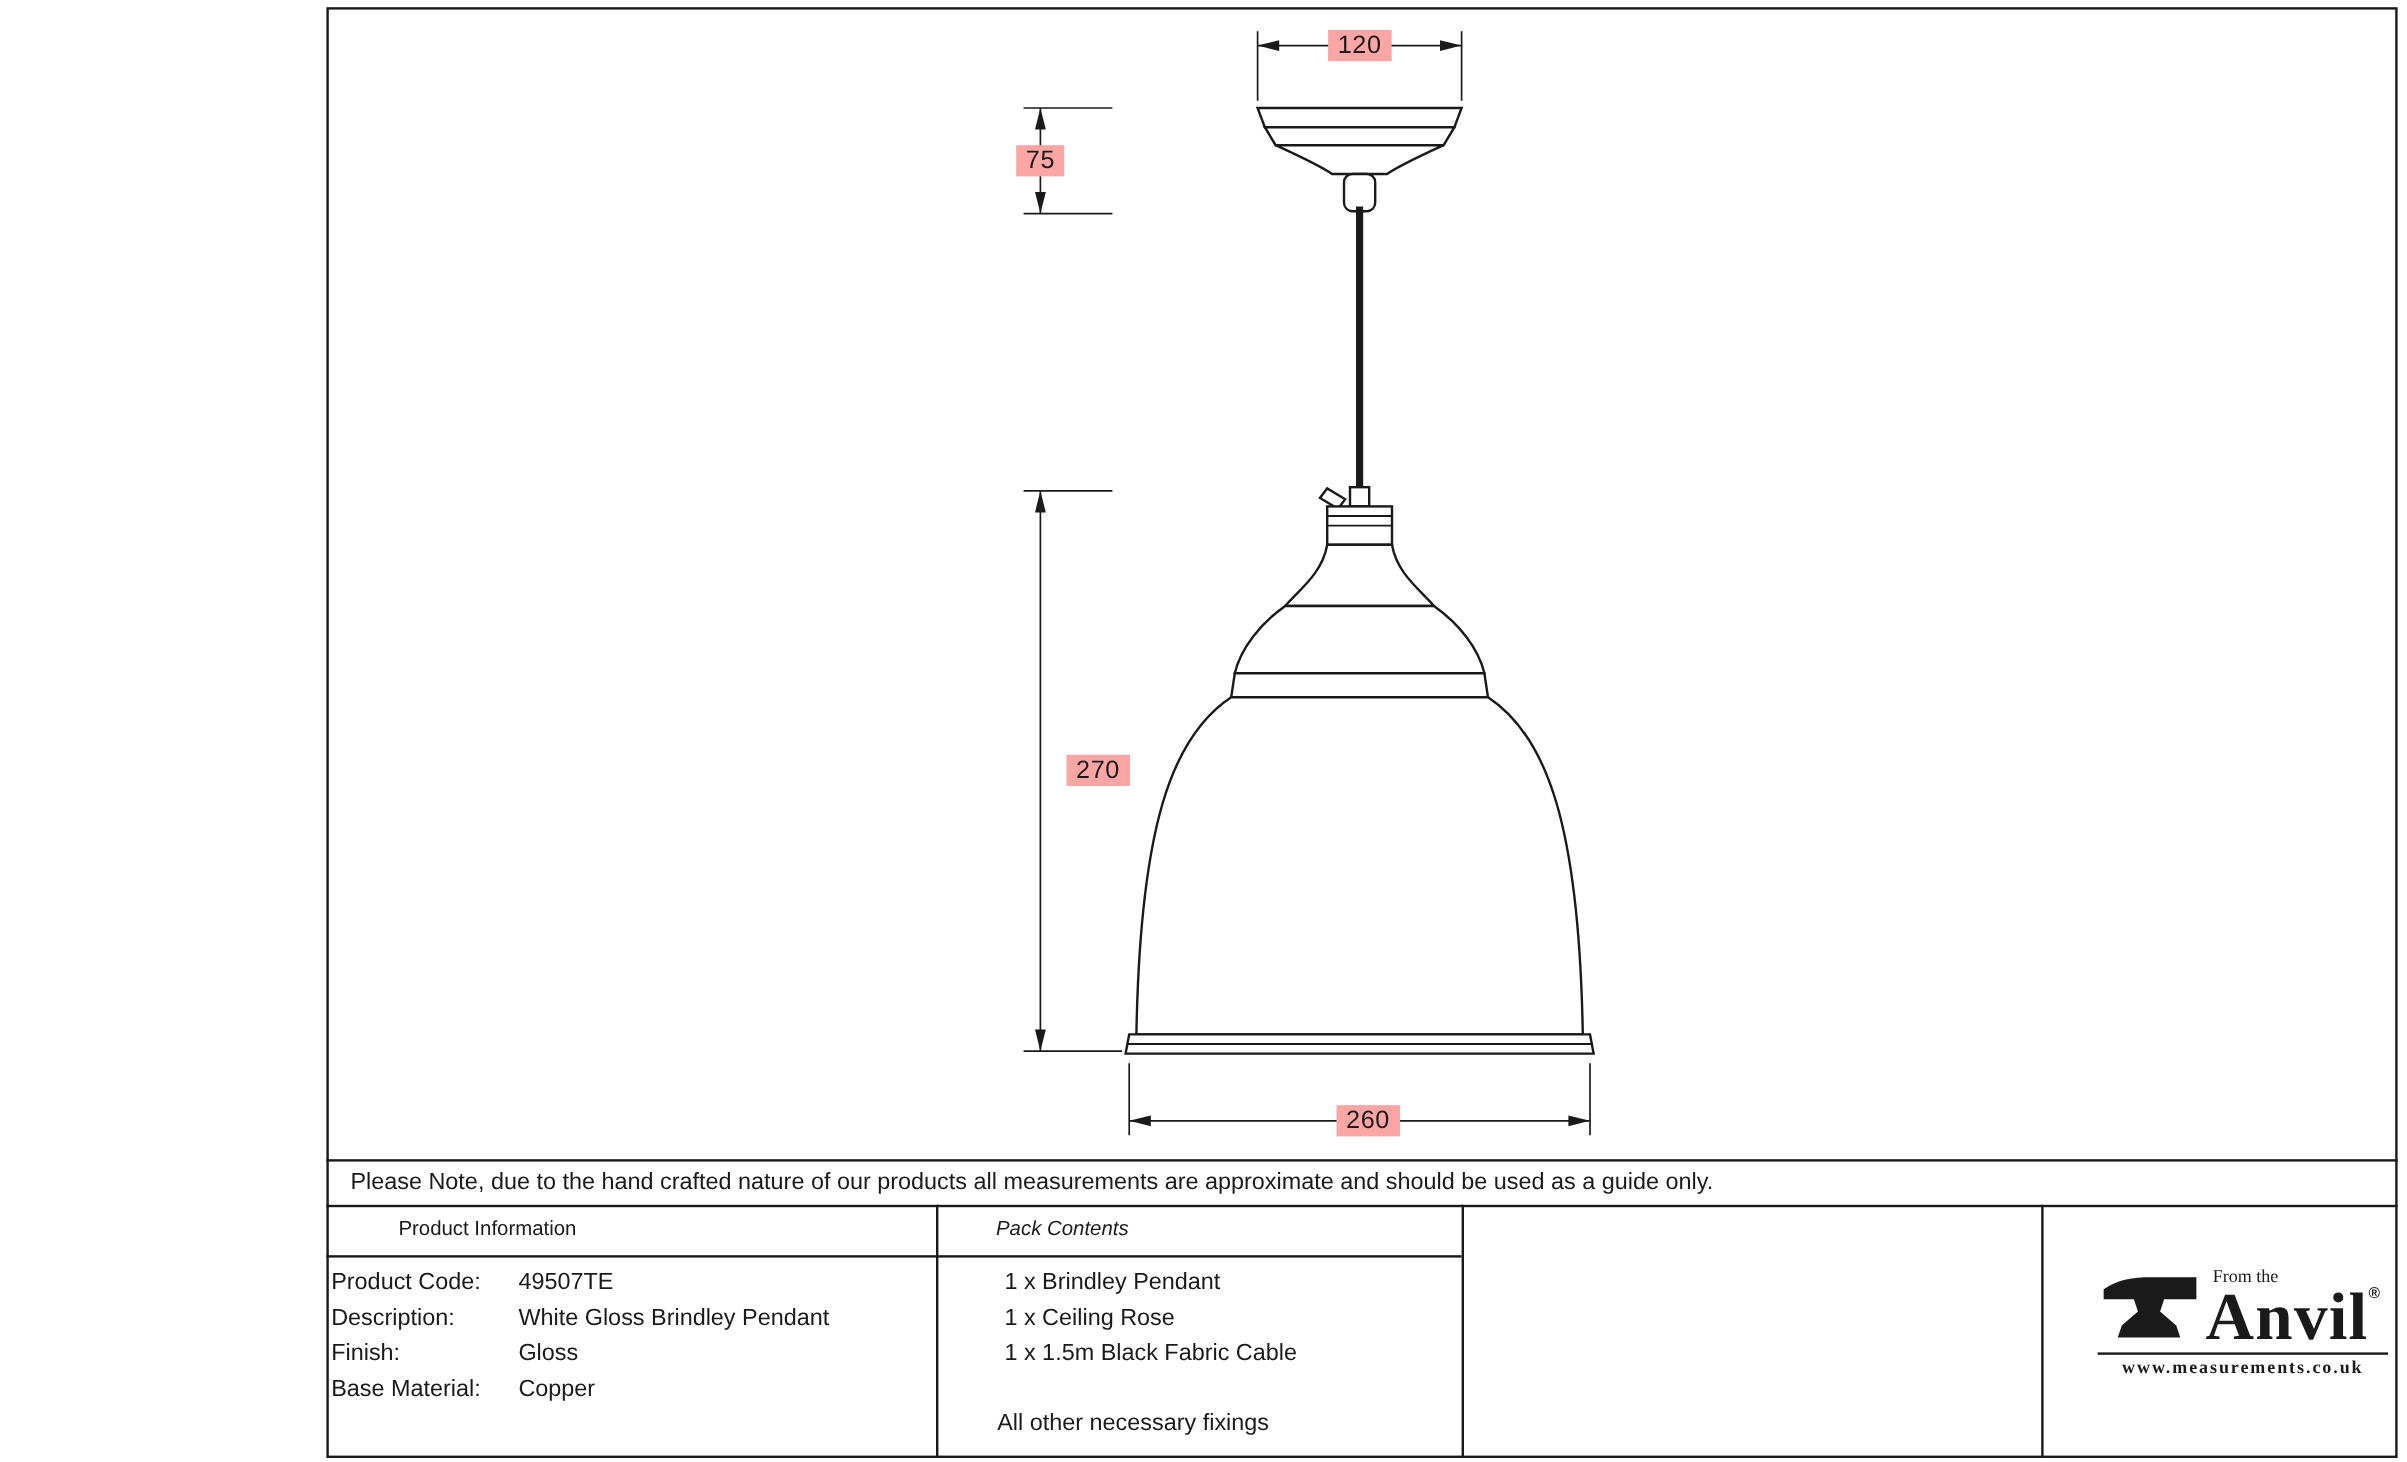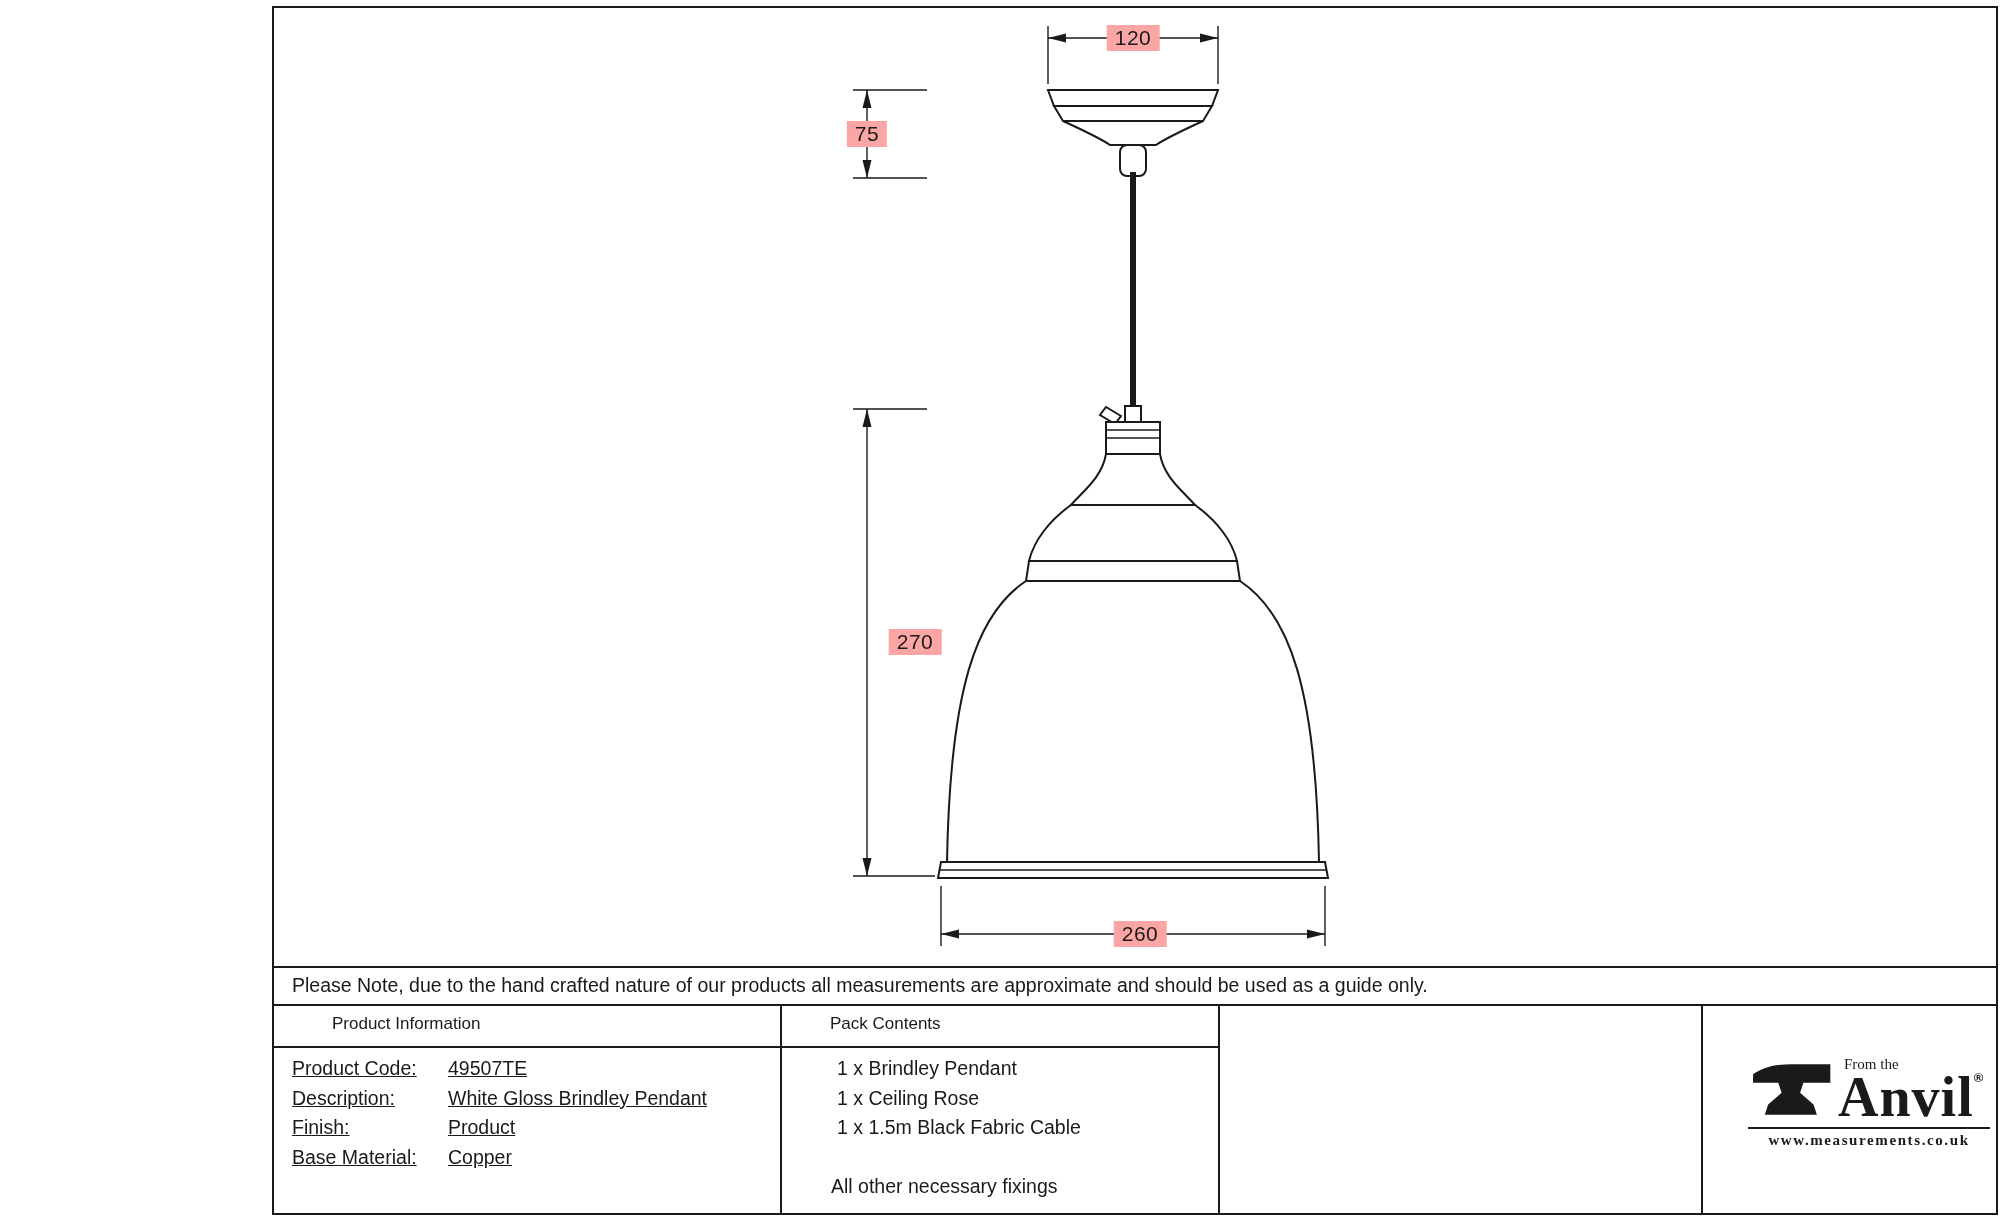--- a/index.html
+++ b/index.html
@@ -49,23 +49,23 @@
     font-size: 19.5px;
   }
   .col-header {
     position: absolute;
     top: 1004px; height: 39px;
     display: flex; align-items: center;
     font-size: 17px;
     margin-left: 40px;
   }
   .col-header.info { left: 292px; }
-  .col-header.pack { left: 790px; }
-
-  .info-rows { position: absolute; left: 292px; top: 1054px; width: 470px; text-decoration: underline; }
+  .col-header.pack { left: 790px; font-style: italic; }
+
+  .info-rows { position: absolute; left: 276px; top: 1054px; width: 470px; }
   .info-row  { display: flex; height: 29.5px; align-items: center; font-size: 19.5px; }
   .info-label { width: 156px; flex: 0 0 156px; }
 
   .pack-rows { position: absolute; left: 790px; top: 1054px; width: 410px; margin-left: 47px; }
   .pack-row  { display: flex; height: 29.5px; align-items: center; font-size: 19.5px; }
   .pack-footer {
     position: absolute; left: 790px; top: 1172px;
     height: 29.5px; display: flex; align-items: center; font-size: 19.5px; margin-left: 41px;
   }
 
@@ -190,21 +190,21 @@
     <div class="info-row">
       <span class="info-label">Product Code:</span>
       <span class="info-value">49507TE</span>
     </div>
     <div class="info-row">
       <span class="info-label">Description:</span>
       <span class="info-value">White Gloss Brindley Pendant</span>
     </div>
     <div class="info-row">
       <span class="info-label">Finish:</span>
-      <span class="info-value">Product</span>
+      <span class="info-value">Gloss</span>
     </div>
     <div class="info-row">
       <span class="info-label">Base Material:</span>
       <span class="info-value">Copper</span>
     </div>
   </div>
 
   <div class="pack-rows">
     <div class="pack-row">1 x Brindley Pendant</div>
     <div class="pack-row">1 x Ceiling Rose</div>

